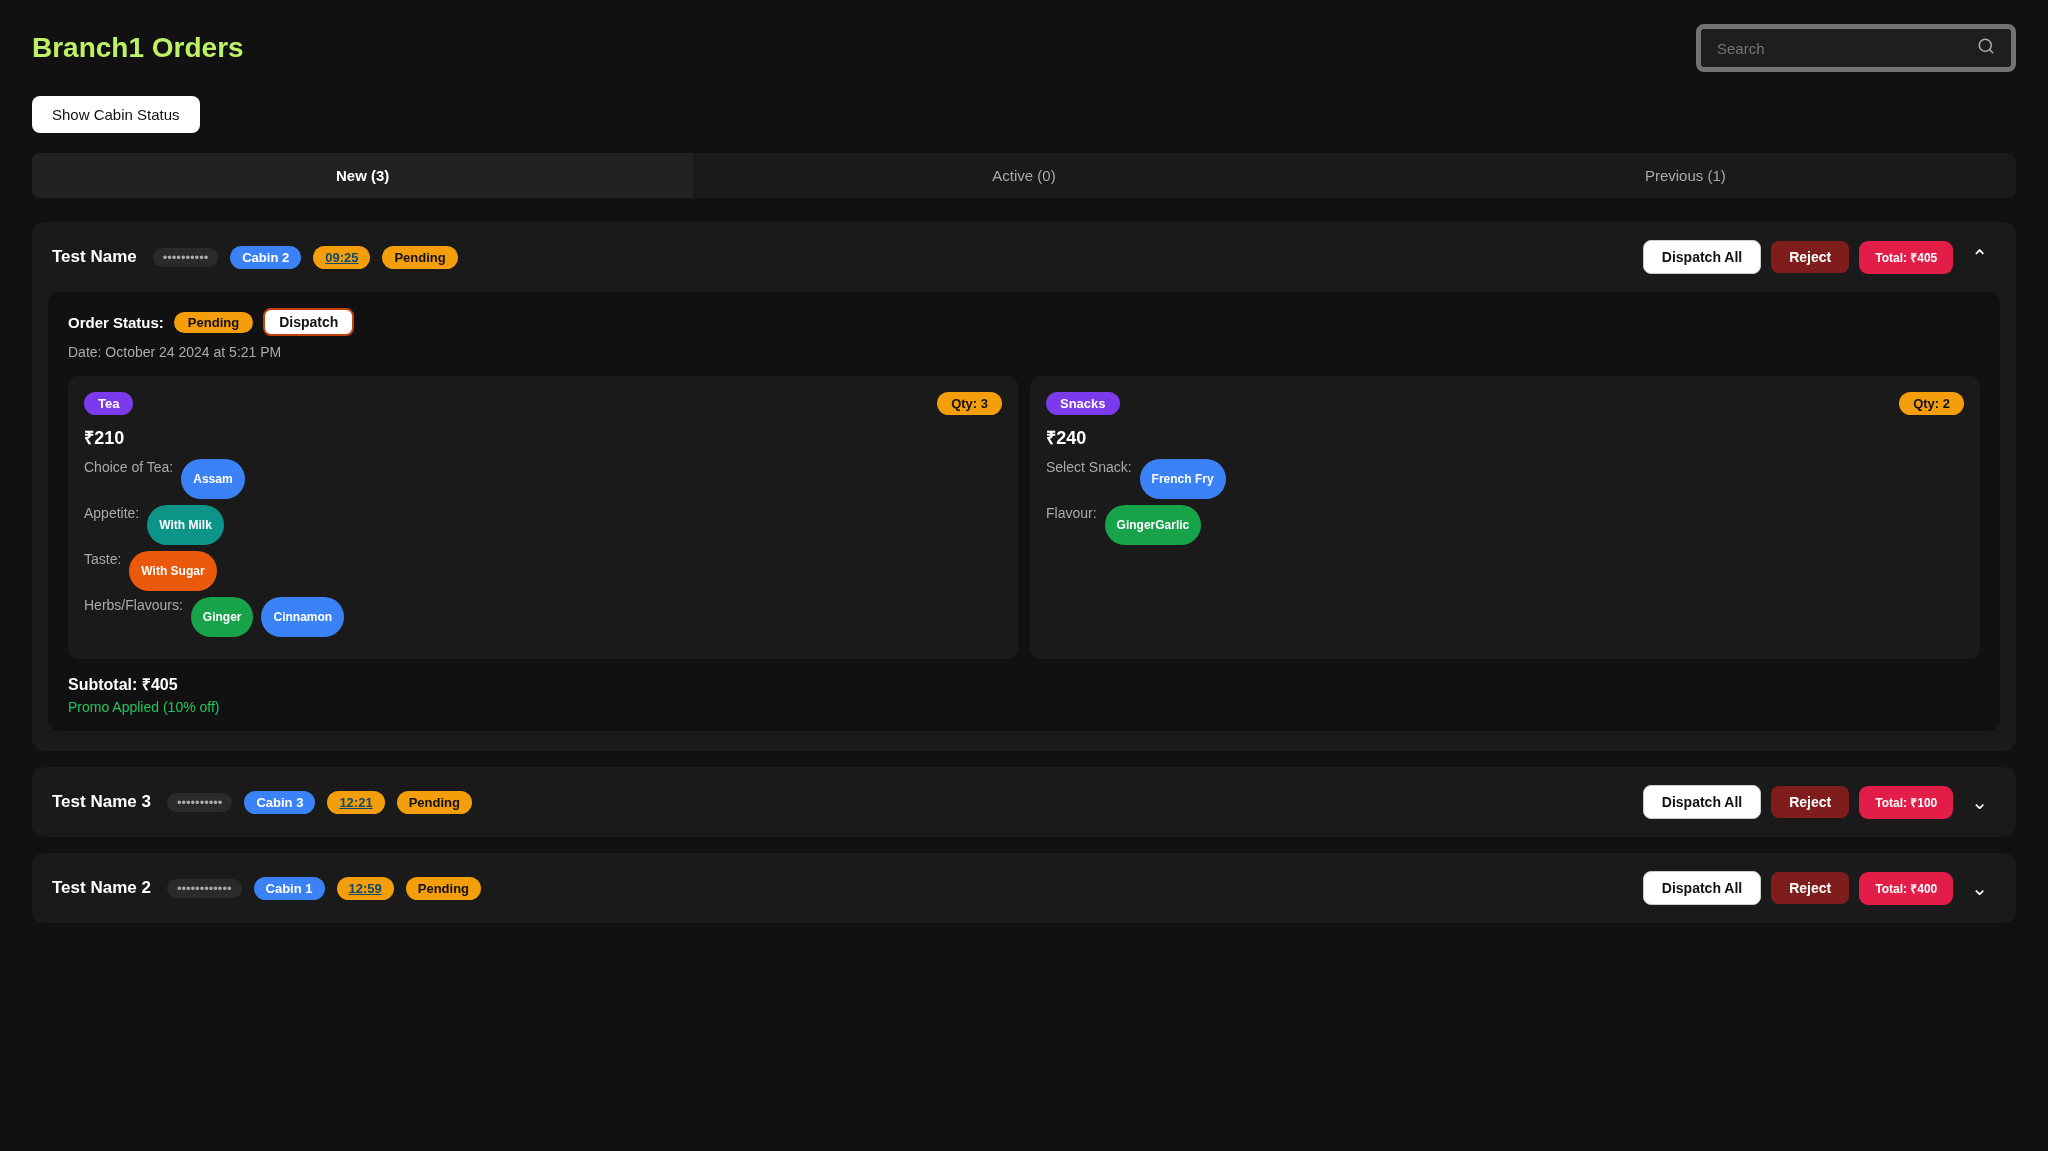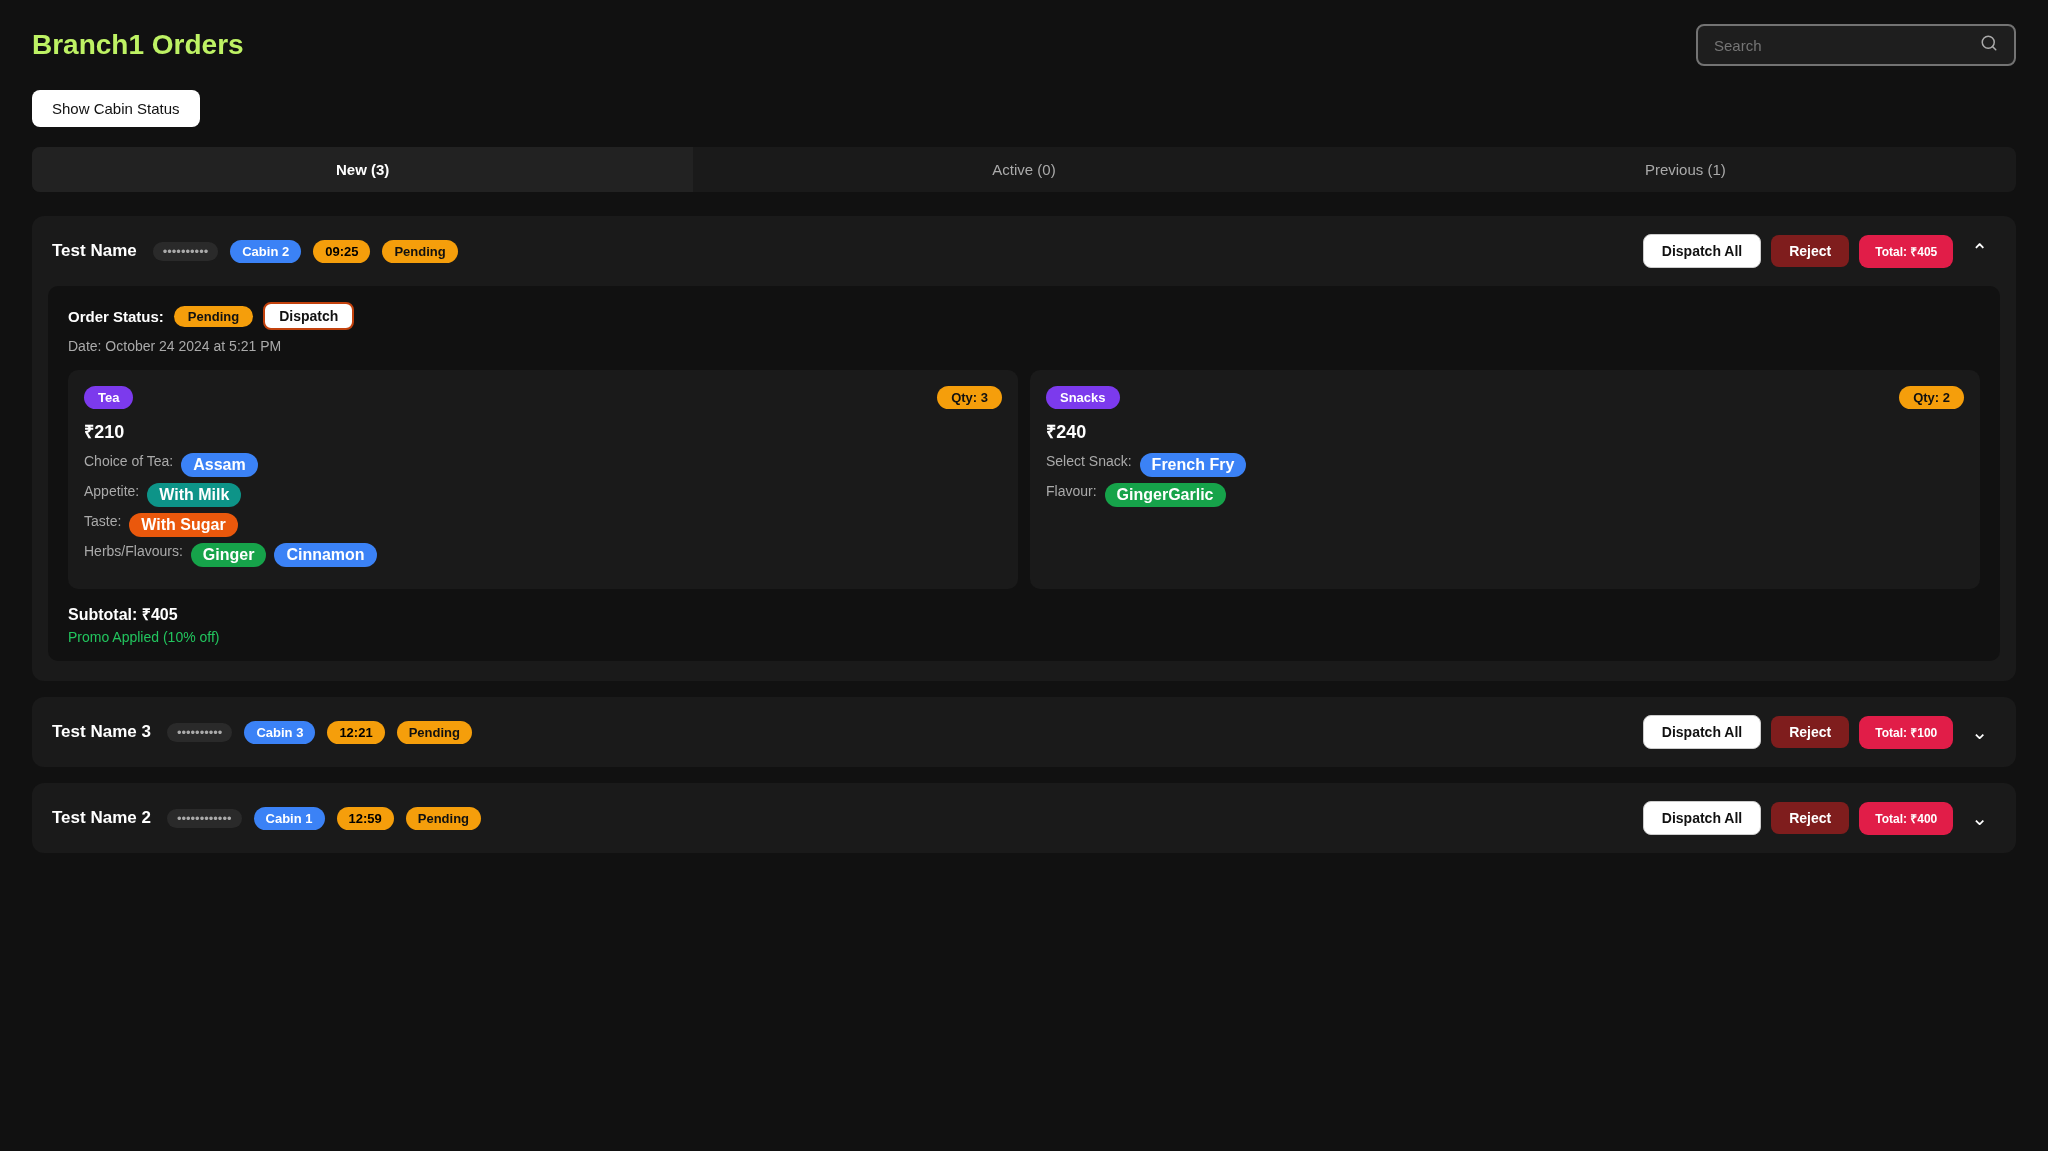--- a/index.html
+++ b/index.html
@@ -21,21 +21,21 @@
     .page-title {
       font-size: 28px;
       font-weight: 700;
       color: #bef264;
     }
 
     .search-container {
       display: flex;
       align-items: center;
       background: #1e1e1e;
-      border: 2px solid #737373;
+      border: 5px solid #737373;
       border-radius: 8px;
       padding: 8px 16px;
       width: 320px;
       gap: 8px;
     }
 
     .search-input {
       background: transparent;
       border: none;
       color: #aaa;
@@ -117,21 +117,22 @@
       font-weight: 600;
     }
 
     .badge-cabin {
       background: #3b82f6;
       color: #fff;
     }
 
     .badge-time {
       background: #f59e0b;
-      color: #000000;
+      color: #0c4a6e;
+      text-decoration: underline;
     }
 
     .badge-pending {
       background: #f59e0b;
       color: #111;
     }
 
     .order-header-right {
       margin-left: auto;
       display: flex;
@@ -279,22 +280,22 @@
       color: #ddd;
     }
 
     .item-detail-label {
       color: #aaa;
       font-weight: 500;
     }
 
     .detail-badge {
       border-radius: 20px;
-      padding: 3px 12px;
-      font-size: 16px;
+      padding: 13px 12px;
+      font-size: 12px;
       font-weight: 600;
       color: #fff;
     }
 
     .db-blue { background: #3b82f6; }
     .db-teal { background: #0d9488; }
     .db-orange { background: #ea580c; }
     .db-green { background: #16a34a; }
     .db-frenchfry { background: #3b82f6; }
     .db-ginger { background: #16a34a; }

